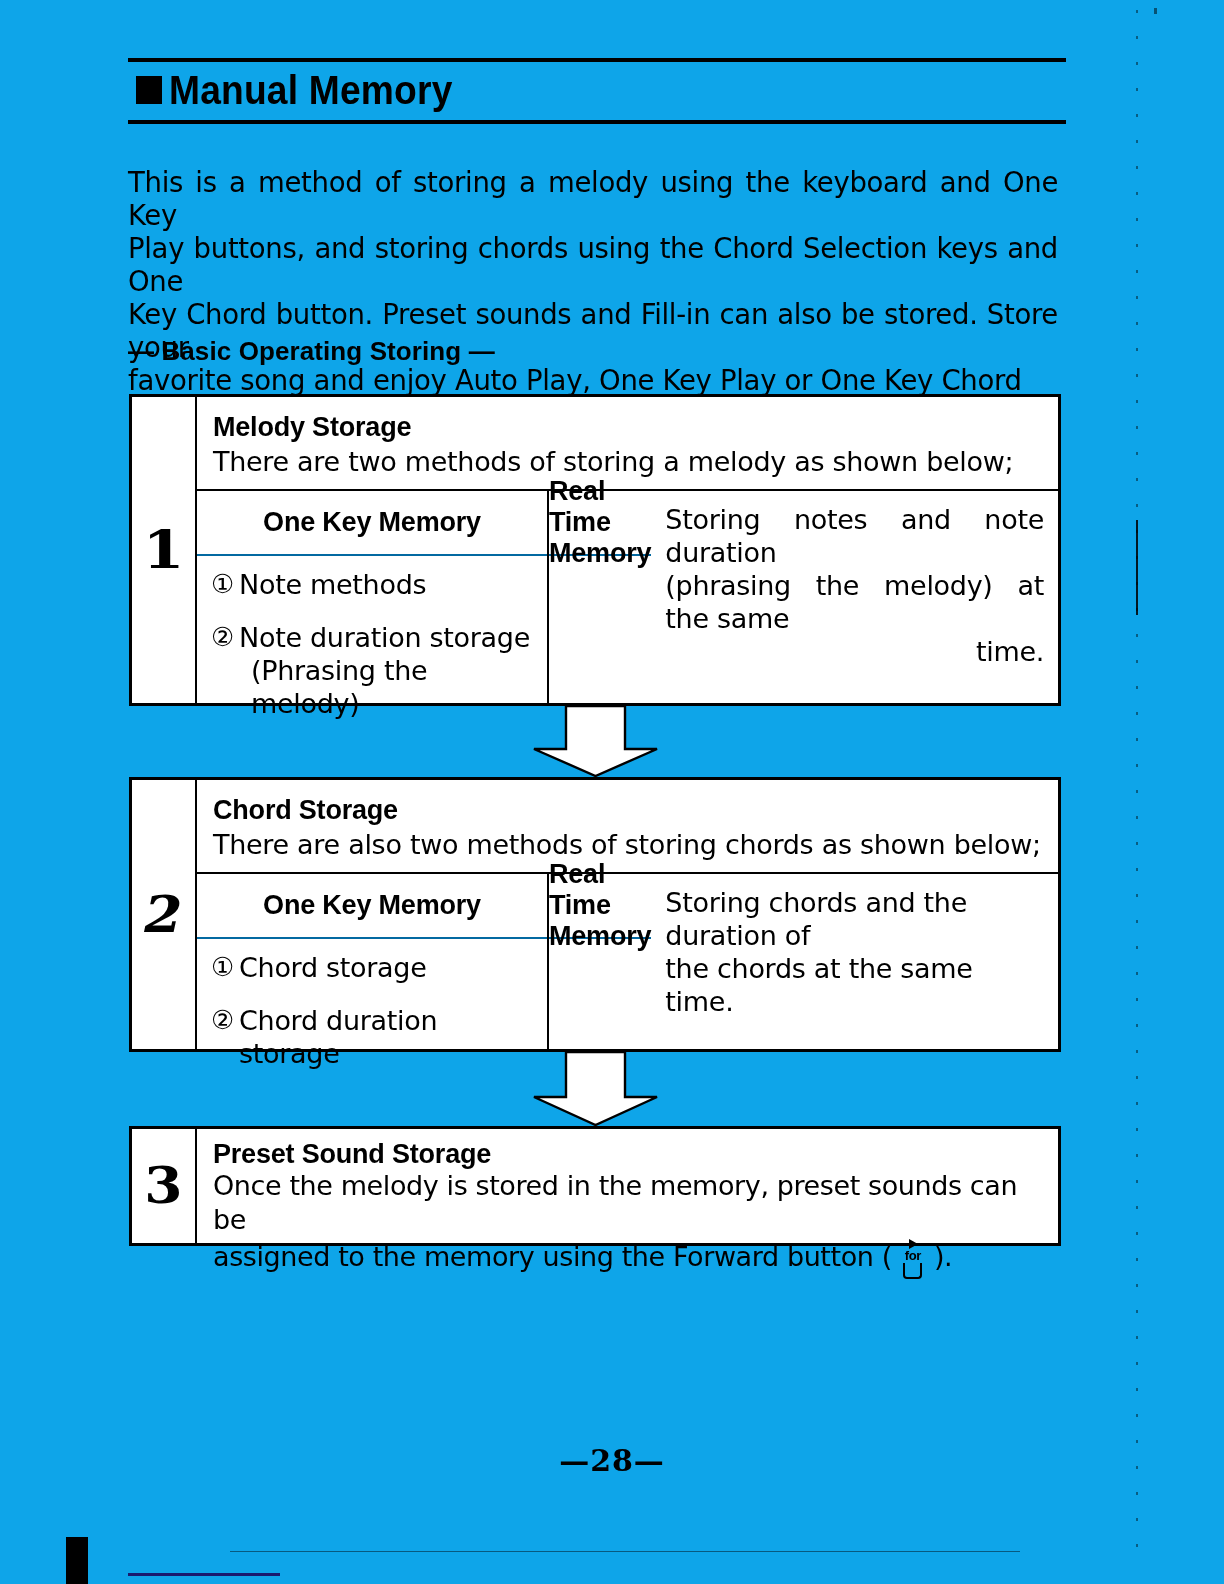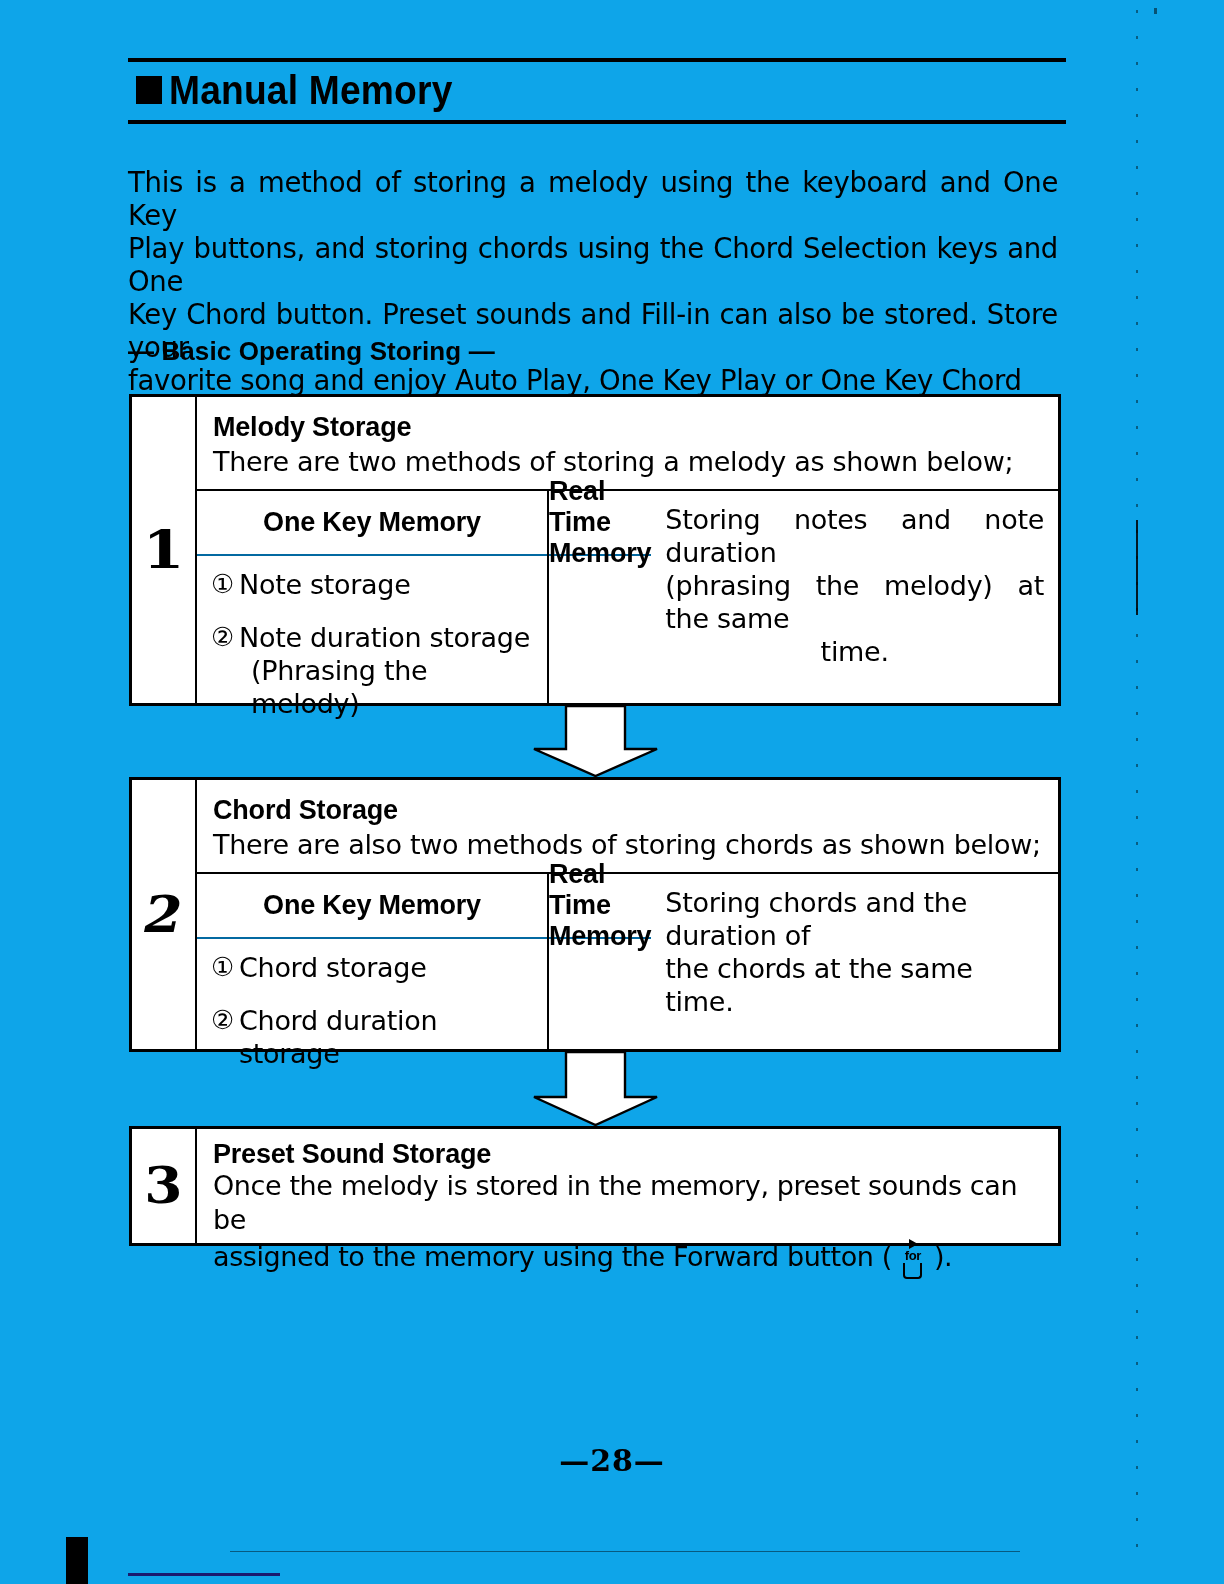--- a/index.html
+++ b/index.html
@@ -202,21 +202,21 @@
     padding: 12px 14px 8px 14px;
     font-family: "DejaVu Sans", sans-serif;
     font-size: 27px;
     line-height: 33px;
     letter-spacing: -0.3px;
   }
   .sub-cell.justify {
     text-align: justify;
     text-justify: inter-word;
   }
-  .sub-cell.justify .lastline { text-align: center; }
+  .sub-cell.justify .lastline { text-align: right; }
 
   .numlist {
     margin: 0;
     padding: 0;
     list-style: none;
   }
   .numlist li {
     display: flex;
     align-items: flex-start;
     margin-bottom: 20px;
@@ -407,21 +407,21 @@
         <div class="head-title">Melody Storage</div>
         <div class="head-sub">There are two methods of storing a melody as shown below;</div>
       </div>
       <div class="subtable">
         <div class="sub-col-left">
           <div class="sub-head">One Key Memory</div>
           <div class="sub-cell">
             <ul class="numlist">
               <li>
                 <span class="circ">①</span>
-                <span class="li-text">Note storage</span>
+                <span class="li-text">Note methods</span>
               </li>
               <li>
                 <span class="circ">②</span>
                 <span class="li-text">
                   <span>Note duration storage</span>
                   <span class="li-sub">(Phrasing the melody)</span>
                 </span>
               </li>
             </ul>
           </div>

